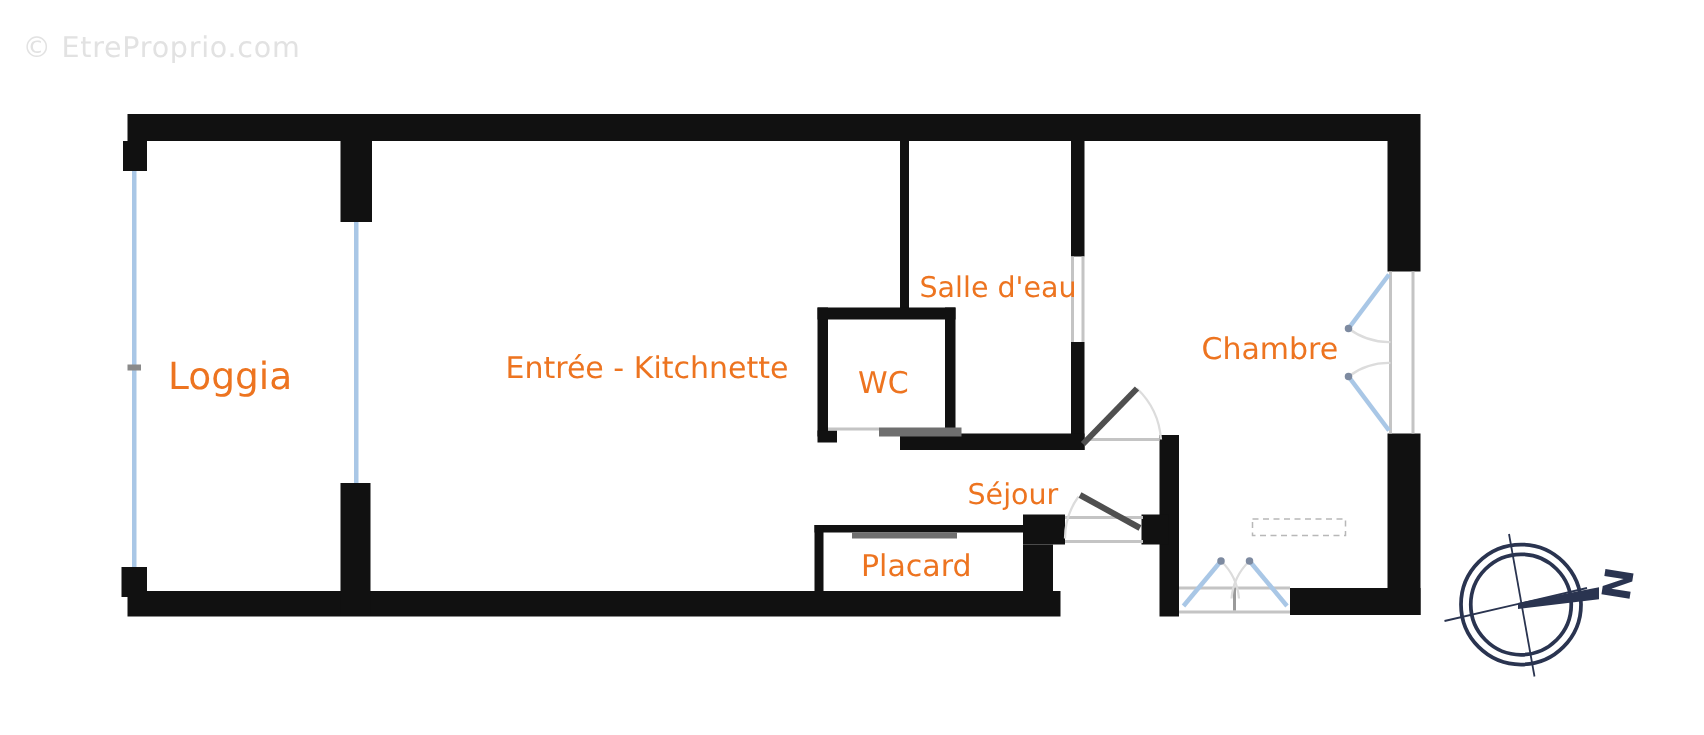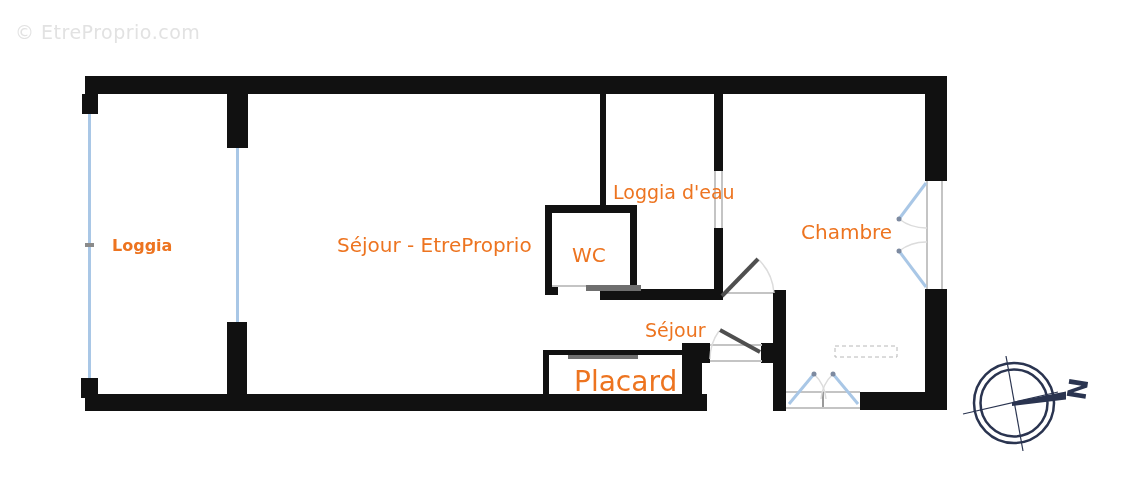--- a/index.html
+++ b/index.html
@@ -104,21 +104,21 @@
       <circle class="compass-line" cx="1014" cy="403" r="40" stroke-width="2.5"></circle>
       <circle class="compass-line" cx="1014" cy="403" r="33.5" stroke-width="2.5"></circle>
       <line class="compass-line" x1="1006" y1="356" x2="1023" y2="451" stroke-width="1.2"></line>
       <line class="compass-line" x1="963" y1="414" x2="1058" y2="392" stroke-width="1.2"></line>
       <polygon points="1012,406 1066,399.5 1066,391.5 1012,402" fill="#2a3450"></polygon>
     </g>
   </svg>
 
   <div class="north-letter">N</div>
 
-  <div class="room-label" style="left:112px;top:236px;font-size:16px;font-weight:bold;">Loggia</div>
-  <div class="room-label" style="left:337px;top:233px;font-size:20px;">Séjour - EtreProprio</div>
-  <div class="room-label" style="left:613px;top:181px;">Loggia d'eau</div>
+  <div class="room-label" style="left:112px;top:236px;font-size:25px;">Loggia</div>
+  <div class="room-label" style="left:337px;top:233px;font-size:20px;">Entrée - Kitchnette</div>
+  <div class="room-label" style="left:613px;top:181px;">Salle d'eau</div>
   <div class="room-label" style="left:572px;top:243px;font-size:20px;">WC</div>
   <div class="room-label" style="left:645px;top:319px;">Séjour</div>
-  <div class="room-label" style="left:574px;top:365px;font-size:28px;">Placard</div>
+  <div class="room-label" style="left:574px;top:365px;font-size:20px;">Placard</div>
   <div class="room-label" style="left:801px;top:220px;font-size:20px;text-align:center;">Chambre</div>
 
 </div>
 
 </body></html>

